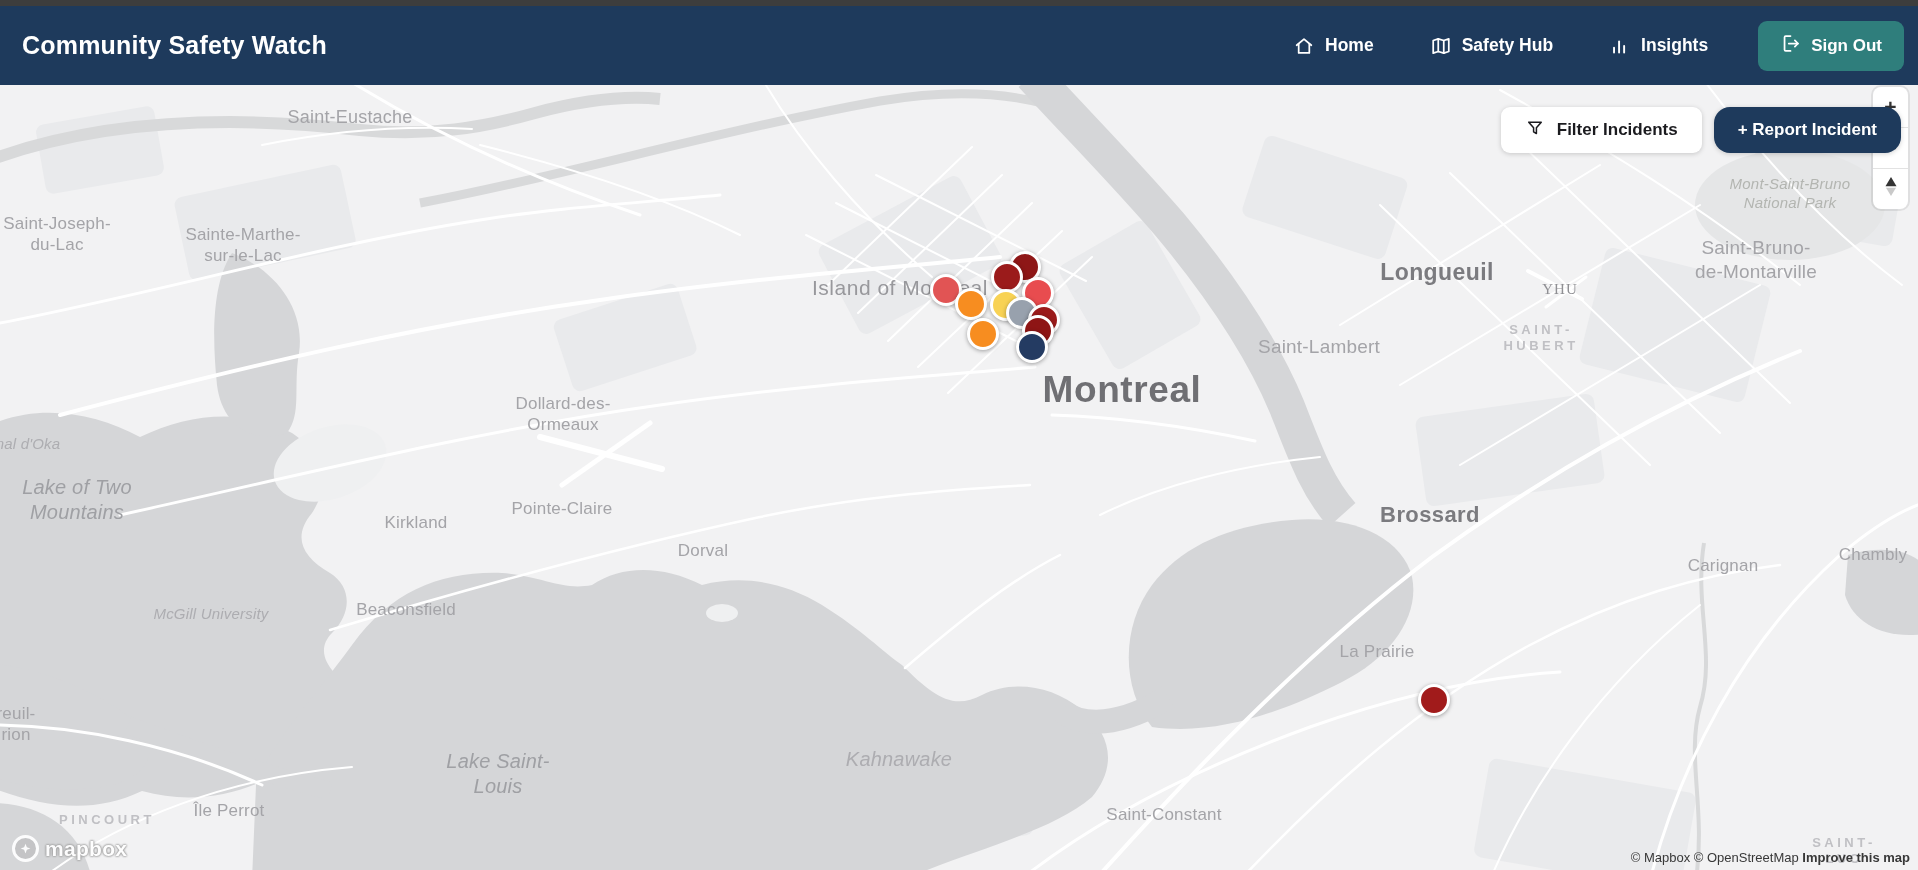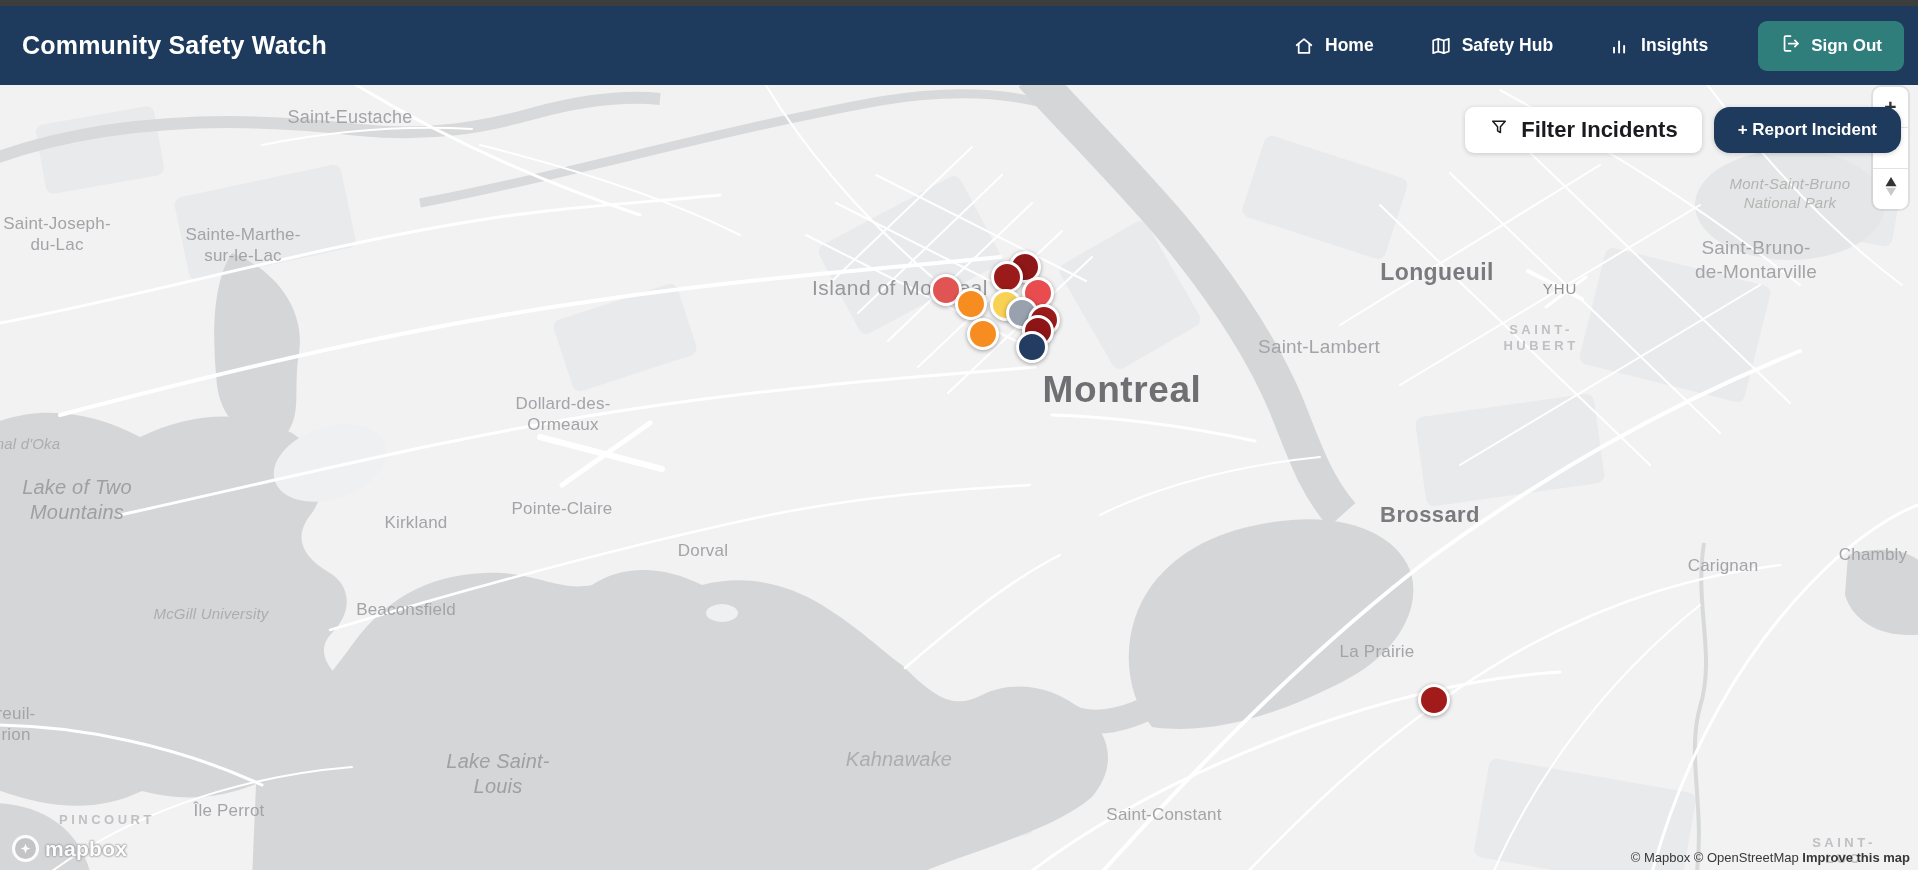--- a/index.html
+++ b/index.html
@@ -17,25 +17,25 @@
   .labels{z-index:1;pointer-events:none;}
   .markers{z-index:2;}
   .lbl{position:absolute;transform:translate(-50%,-50%);white-space:pre-line;text-align:center;line-height:1.25;color:#a4a4a8;letter-spacing:.2px;}
   .lbl.city{color:#6f6f73;font-weight:600;letter-spacing:.6px;}
   .lbl.city2{color:#7b7b7f;font-weight:600;letter-spacing:.4px;}
   .lbl.region{color:#98989c;letter-spacing:.5px;}
   .lbl.town{color:#a4a4a8;}
   .lbl.water{color:#9fa0a4;font-style:italic;}
   .lbl.park{color:#b3b5b1;font-style:italic;}
   .lbl.poi{color:#adadb1;font-style:italic;}
-  .lbl.poi2{color:#8f8f93;letter-spacing:1px;}
+  .lbl.poi2{color:#8f8f93;letter-spacing:1px;font-family:Liberation Serif, serif;}
   .lbl.area{color:#c0c0c4;letter-spacing:3.5px;font-weight:600;}
   .marker{position:absolute;width:26px;height:26px;border:3px solid #fff;border-radius:50%;transform:translate(-50%,-50%);box-shadow:0 1px 4px rgba(0,0,0,.35);cursor:pointer;}
   .map-buttons{position:absolute;top:22px;right:17px;display:flex;gap:12px;z-index:10;}
-  .filter-btn{display:flex;align-items:center;gap:12px;background:#fff;color:#1b1b1f;border:none;border-radius:9px;height:46px;padding:0 24px;font-size:22px;font-weight:600;font-family:inherit;cursor:pointer;box-shadow:0 1px 5px rgba(0,0,0,.18);}
+  .filter-btn{display:flex;align-items:center;gap:12px;background:#fff;color:#1b1b1f;border:none;border-radius:9px;height:46px;padding:0 24px;font-size:17px;font-weight:600;font-family:inherit;cursor:pointer;box-shadow:0 1px 5px rgba(0,0,0,.18);}
   .report-btn{background:var(--navy,#1e3a5c);color:#fff;border:none;border-radius:16px;height:46px;padding:0 24px;font-size:17px;font-weight:600;font-family:inherit;cursor:pointer;box-shadow:0 1px 5px rgba(0,0,0,.18);}
   .zoom-ctrl{position:absolute;top:2px;right:10px;width:35px;background:#fff;border-radius:8px;box-shadow:0 0 0 2px rgba(0,0,0,.08);z-index:5;display:flex;flex-direction:column;overflow:hidden;}
   .zoom-ctrl .cell{height:40px;display:flex;align-items:center;justify-content:center;cursor:pointer;color:#333;font-size:21px;font-weight:700;border-bottom:1px solid #e2e2e2;user-select:none;}
   .zoom-ctrl .cell:last-child{border-bottom:none;}
   .attribution{position:absolute;right:8px;bottom:5px;font-size:13px;color:#383838;z-index:6;}
   .attribution .improve{font-weight:700;cursor:pointer;}
   .attribution span{cursor:pointer;}
   .mapbox-logo{position:absolute;left:12px;bottom:8px;display:flex;align-items:center;gap:6px;z-index:6;opacity:.95;cursor:pointer;}
   .logo-circle{width:27px;height:27px;border-radius:50%;background:rgba(160,160,160,.35);border:3px solid #fff;box-sizing:border-box;display:flex;align-items:center;justify-content:center;}
   .logo-text{font-size:21px;font-weight:700;letter-spacing:.3px;color:#fff;text-shadow:0 0 2px #9a9a9a,0 0 2px #9a9a9a,0 0 3px #9a9a9a;}

